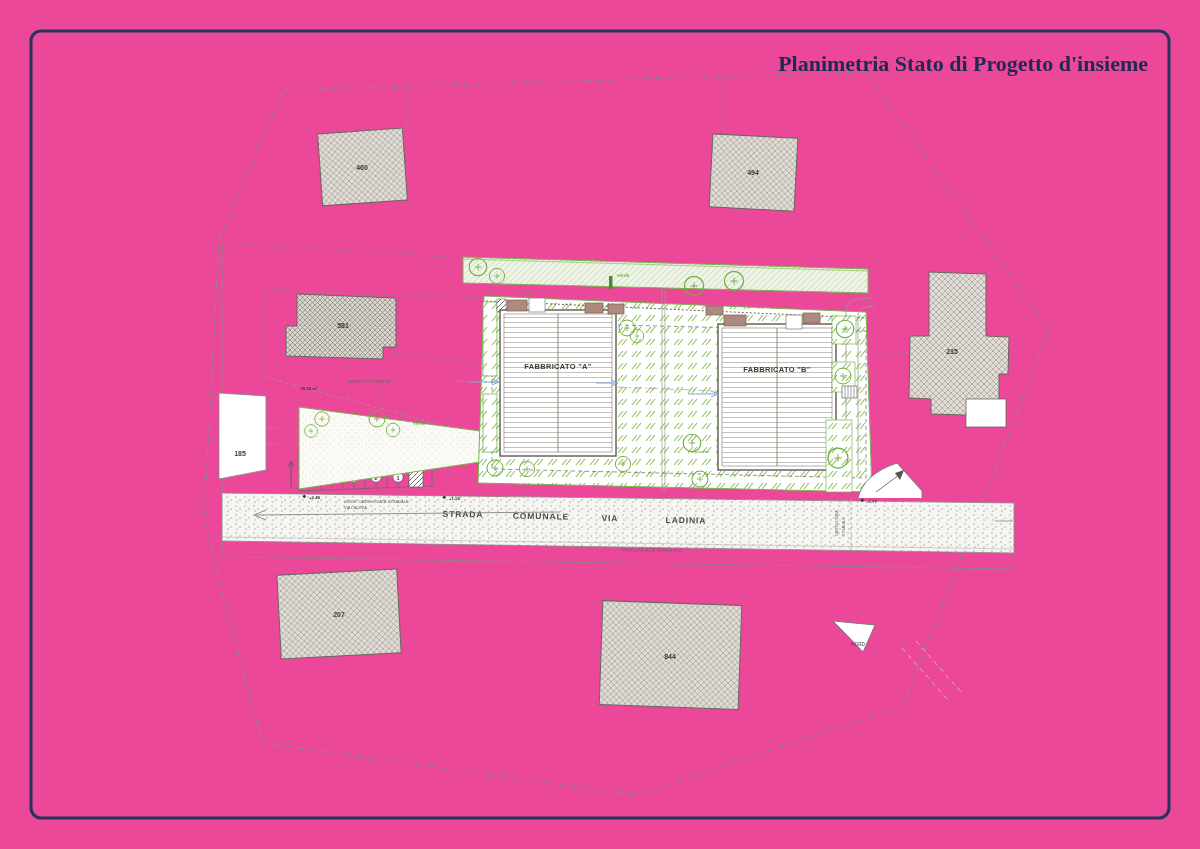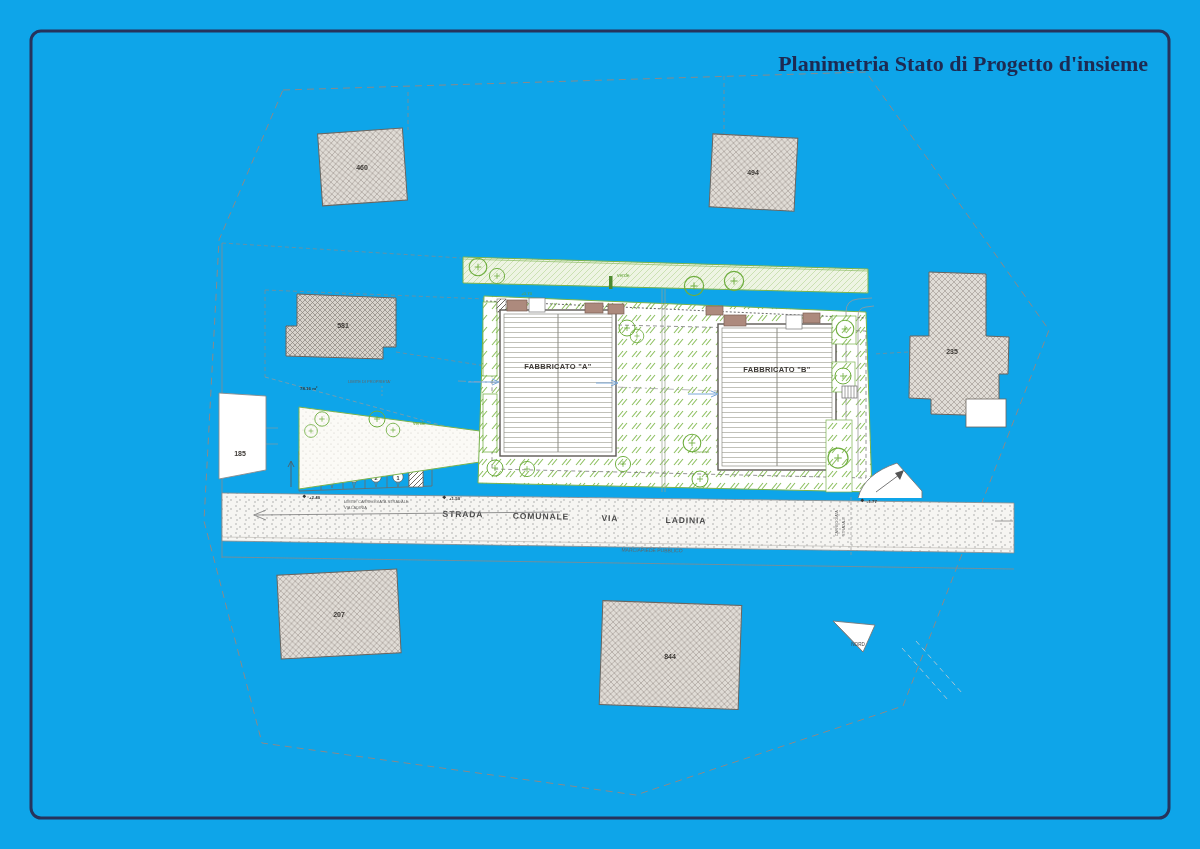--- a/index.html
+++ b/index.html
@@ -1,16 +1,16 @@
 <!DOCTYPE html>
 <html><head>
 <meta charset="utf-8">
 <style>
   html,body{margin:0;padding:0;background:#fff;}
-  #page{position:relative;width:1200px;height:849px;background:#0ea5e9;overflow:hidden;}
+  #page{position:relative;width:1200px;height:849px;background:#ec4899;overflow:hidden;}
   svg{position:absolute;left:0;top:0;}
   text{font-family:"Liberation Sans",sans-serif;}
   .title{font-family:"Liberation Serif",serif;font-weight:700;font-size:22px;fill:#1d2a52;}
   .bl{font-weight:700;font-size:7px;fill:#3d3935;text-anchor:middle;}
   .fab{font-weight:700;font-size:7.5px;fill:#3d3935;text-anchor:middle;letter-spacing:.3px;}
   .rw{font-weight:700;font-size:8.5px;fill:#4a4a4a;text-anchor:middle;letter-spacing:.9px;}
   .tiny{font-size:4px;fill:#666;}
   .tinyb{font-weight:700;font-size:4.4px;fill:#333;}
   .grn{font-size:5px;fill:#63a437;}
   .grnxs{font-size:4.2px;fill:#7fae55;text-anchor:middle;}

